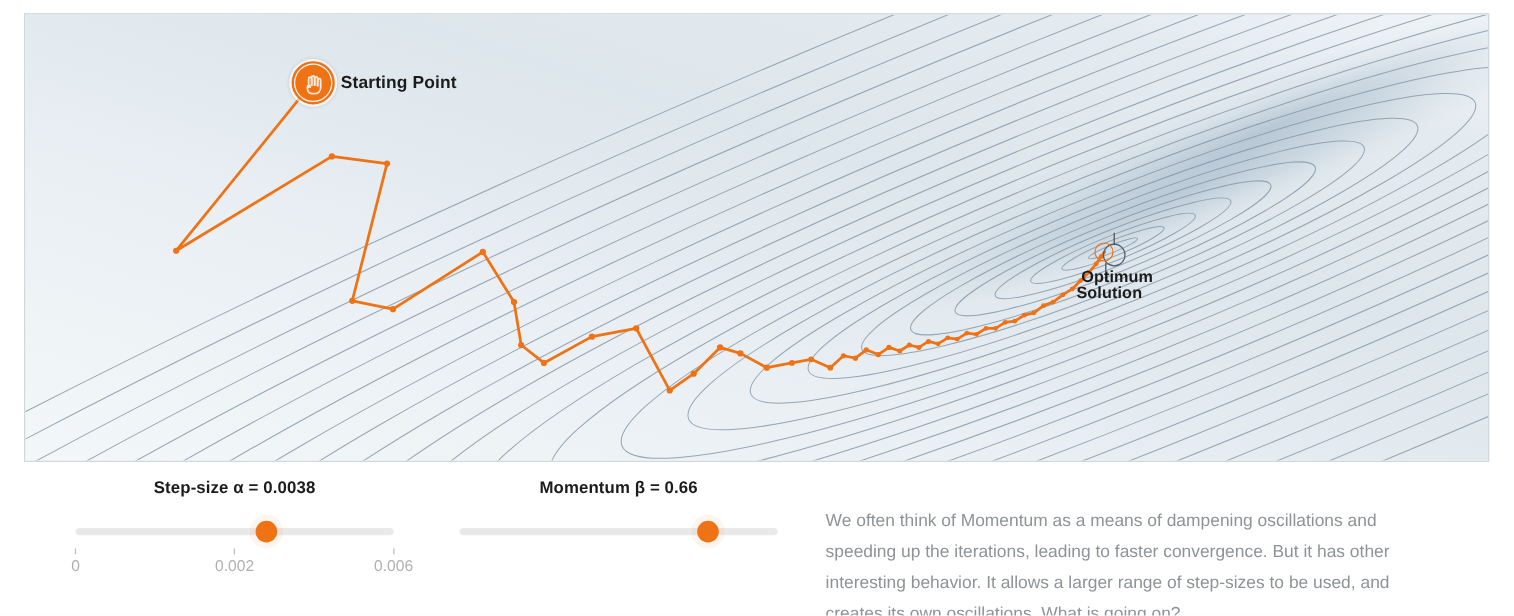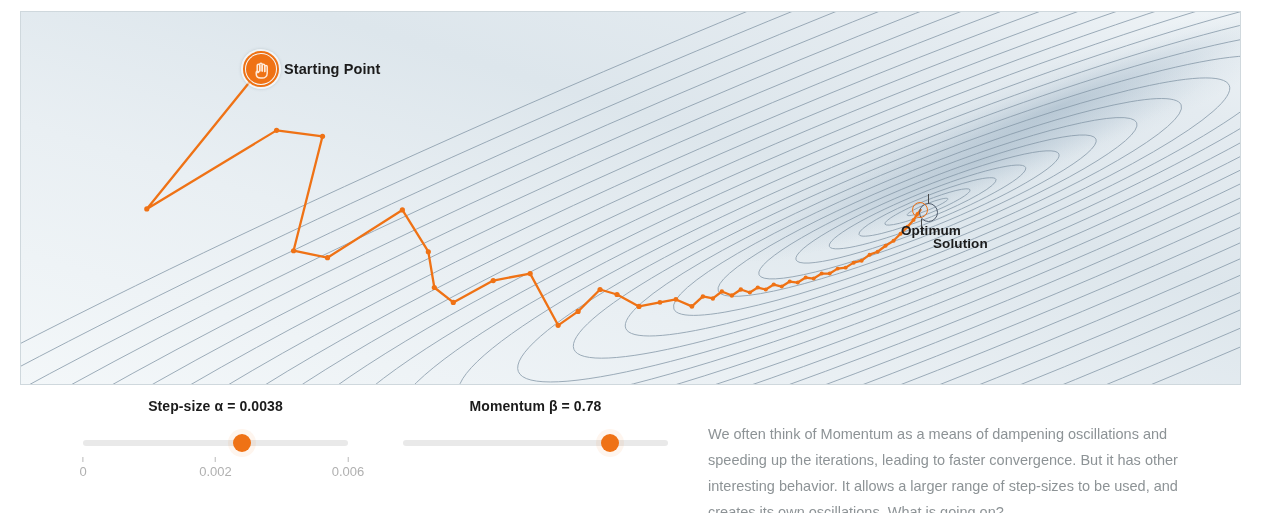--- a/index.html
+++ b/index.html
@@ -53,21 +53,20 @@
   #optimum-label {
     left: 901px;
     top: 179px;
     font-size: 13.5px;
     margin-top: 44px;
   }
   #solution-label {
     left: 897px;
     top: 236px;
     font-size: 13.5px;
-    margin-left: 36px;
   }
 
   
   #start-marker {
     position: absolute;
     left: 241px;
     top: 49px;
     width: 40px;
     height: 40px;
   }
@@ -131,21 +130,20 @@
   #optimum-leader { left: 928px; top: 194px; height: 10px; }
   #solution-leader { left: 921px; top: 219px; height: 16px; }
 
   
   #controls {
     position: absolute;
     left: 0;
     top: 398px;
     width: 1078px;
     height: 115px;
-    margin-left: 20px;
   }
 
   .slider-block {
     position: absolute;
     top: 0;
     width: 285px;
   }
   #slider-step  { left: 53px; }
   #slider-momentum { left: 373px; }
 
@@ -385,21 +383,21 @@
           <div class="ticklabel">0.002</div>
         </div>
         <div class="tickwrap" style="left: 100%;">
           <div class="tickmark"></div>
           <div class="ticklabel">0.006</div>
         </div>
       </div>
   </div>
 
   <div class="slider-block" id="slider-momentum">
-    <div class="slider-title">Momentum β = 0.78</div>
+    <div class="slider-title">Momentum β = 0.66</div>
     <div class="slider-row">
       <div class="slider-track"></div>
       <div class="slider-handle" id="momentum-handle" style="left: 78%;"></div>
     </div>
   </div>
 
   <p id="description">We often think of Momentum as a means of dampening oscillations and speeding up the iterations, leading to faster convergence. But it has other interesting behavior. It allows a larger range of step-sizes to be used, and creates its own oscillations. What is going on?</p>
 </div>
 
 </body></html>

